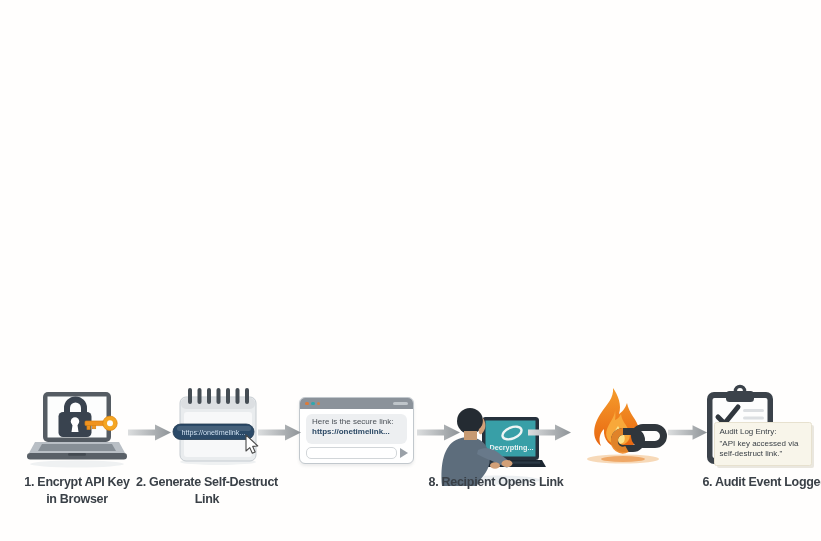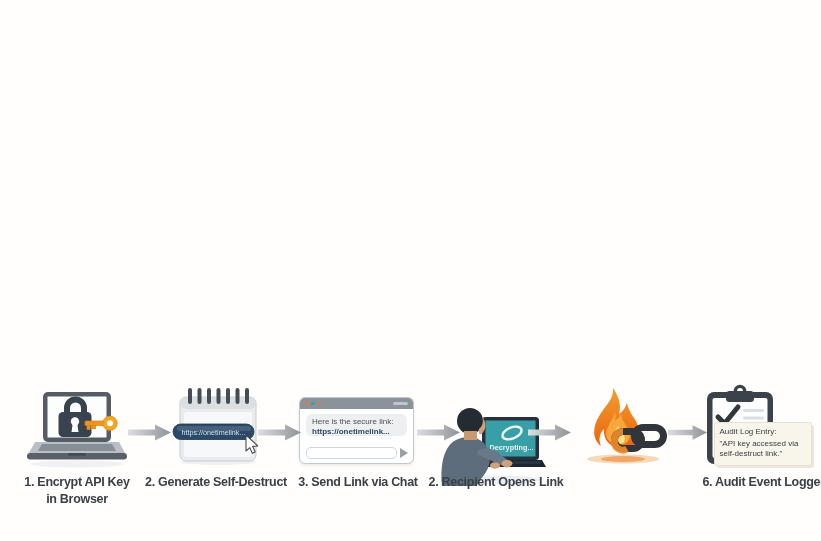--- a/index.html
+++ b/index.html
@@ -16,21 +16,21 @@
   
   .chat{position:absolute;left:299px;top:397px;width:113px;height:65px;background:#fff;
         border:1px solid #c2c8cd;border-radius:6px;box-shadow:0 2px 3px rgba(90,100,110,.12);}
   .chat-bar{height:11px;background:#8b929a;border-radius:5px 5px 0 0;display:flex;
             align-items:center;padding:0 5px;gap:2.5px;}
   .dot{width:3.5px;height:3.5px;border-radius:50%;}
   .dot.o1{background:#dd7b38;}
   .dot.t{background:#2fa7ad;}
   .dot.o2{background:#cf8049;width:3px;height:3px;}
   .bar-pill{margin-left:auto;width:15px;height:3.5px;border-radius:2px;background:#bfc5ca;}
-  .chat-bubble{margin:5px 6px 0 6px;background:#edeff1;border-radius:6px;padding:3px 6px 0;}
+  .chat-bubble{margin:5px 6px 0 6px;background:#edeff1;border-radius:6px;padding:3px 6px 8px;}
   .chat-line1{font-size:8px;color:#4a5057;white-space:nowrap;}
   .chat-line2{font-size:8px;font-weight:700;color:#2d4a66;white-space:nowrap;margin-top:1px;}
   .chat-input-row{position:absolute;left:6px;right:5px;bottom:4px;height:12px;display:flex;align-items:center;}
   .chat-input{flex:1;height:10px;background:#fff;border:1px solid #d2d6d9;border-radius:5px;}
   .send-tri{width:0;height:0;border-left:8px solid #9aa1a8;border-top:5px solid transparent;
             border-bottom:5px solid transparent;margin-left:3px;}
 </style>
 </head>
 <body>
 
@@ -209,26 +209,24 @@
   <div class="arrow" style="left:668px">
     <svg width="40" height="17" viewBox="0 0 44 17">
         <path d="M0,5.5 L27,5.5 L27,0.5 L43,8.5 L27,16.5 L27,11.5 L0,11.5 Z" fill="url(#arrowGrad)"></path>
       </svg>
   </div>
 
   <div class="step-label" style="left:-8px">
     <div>1. Encrypt API Key</div>
     <div>in Browser</div>
   </div>
-  <div class="step-label" style="left:131px">
+  <div class="step-label" style="left:122px">
     <div>2. Generate Self-Destruct</div>
-  </div>
-  <div class="step-label" style="left:273px">
-    <div>3. Send Link via Chat</div>
+    <div>Link</div>
   </div>
   <div class="step-label" style="left:411px">
-    <div>2. Recipient Opens Link</div>
+    <div>8. Recipient Opens Link</div>
   </div>
   <div class="step-label" style="left:680px">
     <div>6. Audit Event Logged</div>
   </div>
 
 </div>
 
 </body></html>

